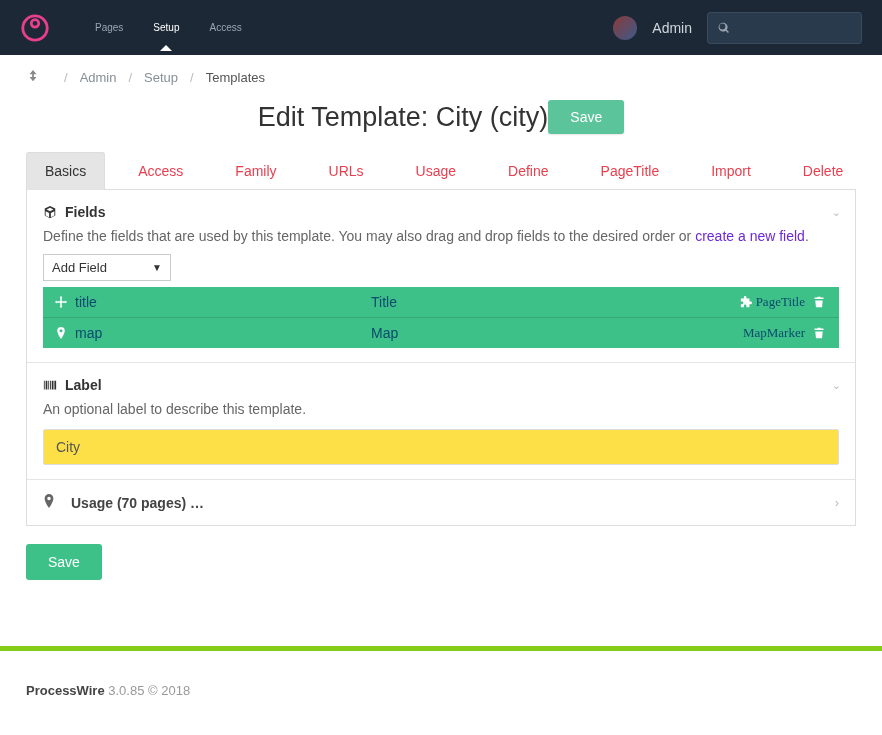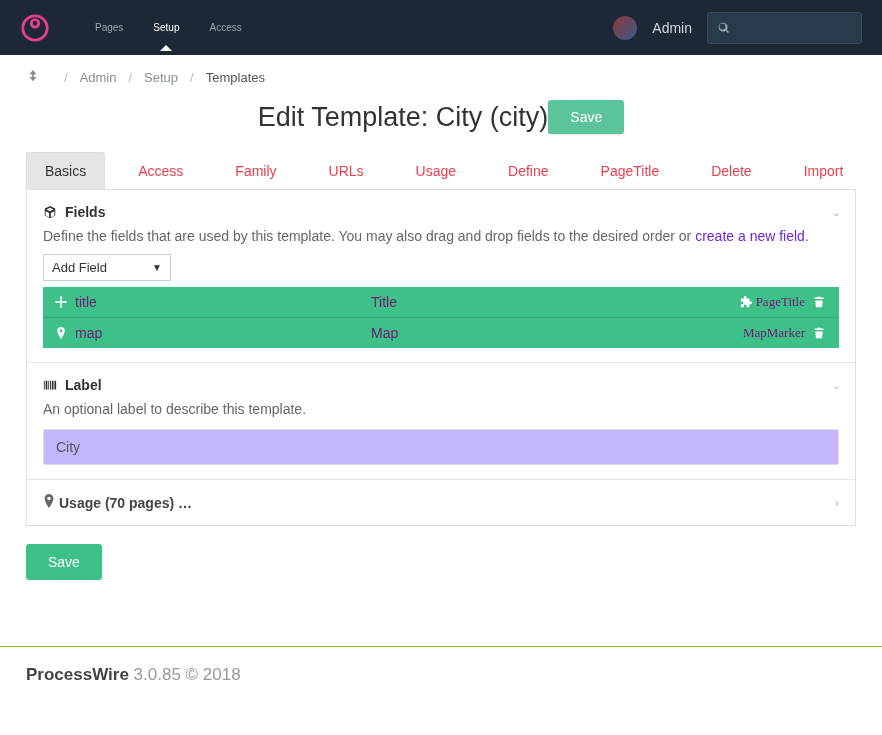--- a/index.html
+++ b/index.html
@@ -40,37 +40,37 @@
 .section:last-child { border-bottom: none; }
 .section-header { display: flex; align-items: center; gap: 8px; font-weight: 600; font-size: 14px; color: #333; }
 .section-desc { color: #666; font-size: 14px; margin-top: 8px; }
 .section-desc a { color: #6d28d9; text-decoration: none; }
 .chevron { position: absolute; right: 14px; top: 16px; color: #bbb; font-size: 11px; }
 
 .add-field { margin-top: 10px; border: 1px solid #ccc; padding: 5px 8px; width: 128px; font-size: 13px; background: #fff; display: flex; justify-content: space-between; align-items: center; cursor: pointer; }
 .add-field .caret { font-size: 10px; }
 
 .field-list { margin-top: 6px; }
-.field-row { background: #3dc189; color: #701a75; display: flex; align-items: center; padding: 7px 10px; border-bottom: 1px solid #35a875; cursor: pointer; }
+.field-row { background: #3dc189; color: #0c4a6e; display: flex; align-items: center; padding: 7px 10px; border-bottom: 1px solid #35a875; cursor: pointer; }
 .field-row:last-child { border-bottom: none; }
 .field-handle { width: 16px; margin-right: 6px; display: flex; align-items: center; justify-content: center; }
 .field-name { width: 296px; font-size: 14px; }
 .field-label { flex: 1; font-size: 14px; }
 .field-type { font-size: 13px; margin-right: 8px; display: flex; align-items: center; gap: 4px; font-family: Liberation Serif, serif; }
 .field-trash { width: 16px; cursor: pointer; display: flex; align-items: center; }
 .field-trash svg, .field-handle svg { width: 12px; height: 12px; fill: #fff; }
 
-.label-input { width: 100%; background: #c4b5fd; border: 1px solid #ddd; padding: 9px 12px; font-size: 14px; margin-top: 12px; border-radius: 2px; color: #555; }
-
-.usage-section { padding: 14px 16px; display: flex; align-items: center; gap: 4px; cursor: pointer; }
+.label-input { width: 100%; background: #fde047; border: 1px solid #ddd; padding: 9px 12px; font-size: 14px; margin-top: 12px; border-radius: 2px; color: #555; }
+
+.usage-section { padding: 14px 16px; display: flex; align-items: center; gap: 16px; cursor: pointer; }
 .usage-section .marker-icon svg { width: 12px; height: 14px; fill: #666; }
 .usage-text { font-weight: 600; color: #444; }
 .usage-chevron { margin-left: auto; color: #bbb; font-size: 13px; }
 
-.footer { border-top: 1px solid #84cc16; padding: 18px 26px; margin-top: 40px; color: #999; font-size: 17px; }
+.footer { border-top: 5px solid #84cc16; padding: 32px 26px; margin-top: 40px; color: #999; font-size: 13px; }
 .footer strong { color: #444; font-weight: 600; }
 
 .icon-sm { width: 14px; height: 14px; fill: currentColor; }
 </style>
 </head>
 <body>
 
 <div class="topnav">
   <div class="logo">
     <svg viewBox="0 0 32 32">
@@ -111,22 +111,22 @@
   </div>
 
   <div class="tabs" id="tabs">
       <div class="tab active">Basics</div>
       <div class="tab">Access</div>
       <div class="tab">Family</div>
       <div class="tab">URLs</div>
       <div class="tab">Usage</div>
       <div class="tab">Define</div>
       <div class="tab">PageTitle</div>
+      <div class="tab">Import</div>
       <div class="tab">Delete</div>
-      <div class="tab">Import</div>
     </div>
 
   <div class="panel">
 
     <div class="section">
       <div class="section-header">
         <svg class="icon-sm" viewBox="0 0 16 16">
             <path d="M8 1l6 3v8l-6 3-6-3V4l6-3zm0 2L4 5l4 2 4-2-4-2zm-5 4v5l4 2V9L3 7zm10 0l-4 2v5l4-2V7z"></path>
           </svg>
         <span>Fields</span>

